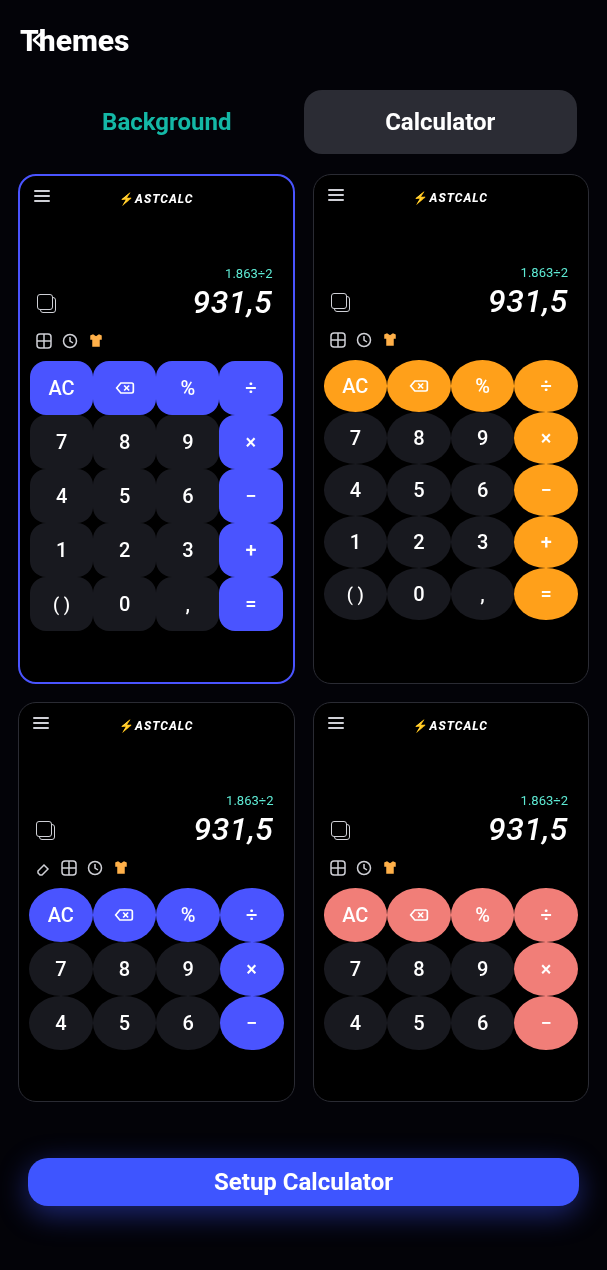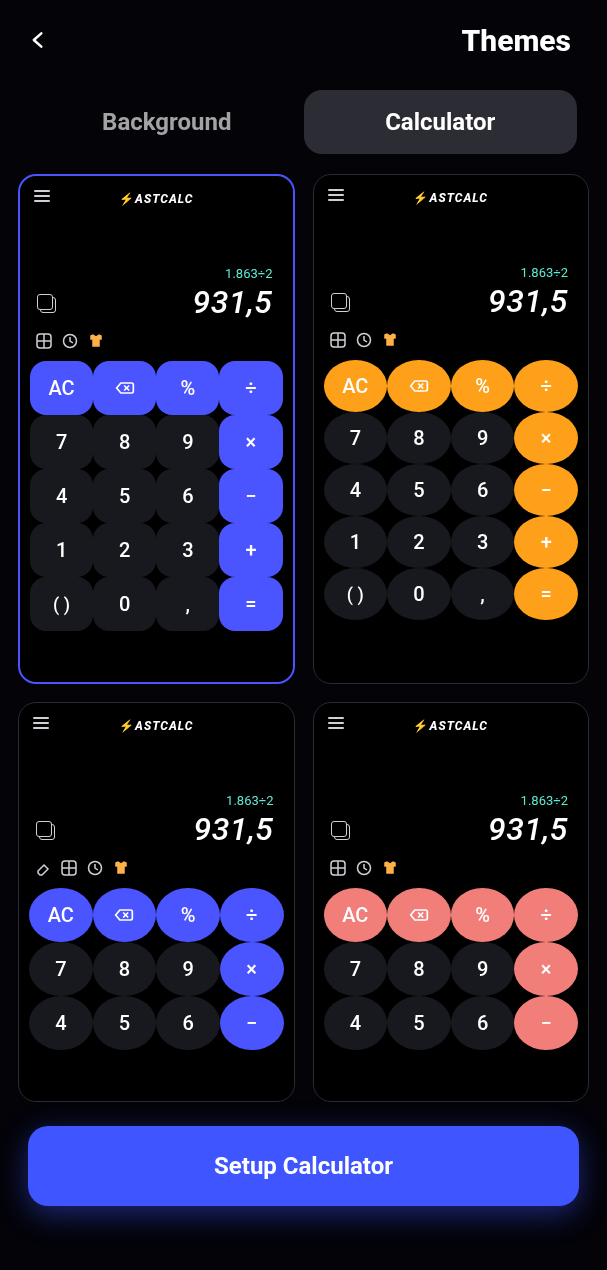--- a/index.html
+++ b/index.html
@@ -1,25 +1,25 @@
 <!DOCTYPE html>
 <html><head>
 <meta charset="utf-8">
 <style>
   * { box-sizing: border-box; margin: 0; padding: 0; }
   html, body { width: 607px; height: 1270px; background: #000; font-family: -apple-system, BlinkMacSystemFont, "Segoe UI", Roboto, sans-serif; color: #fff; overflow: hidden; }
   .screen { width: 607px; height: 1270px; position: relative; background: #030308; }
 
-  .header { display: flex; align-items: center; justify-content: flex-end; height: 80px; position: relative; padding: 0 36px; }
+  .header { display: flex; align-items: center; justify-content: flex-start; height: 80px; position: relative; padding: 0 20px; }
   .back { position: absolute; left: 20px; top: 50%; transform: translateY(-50%); width: 36px; height: 36px; display:flex; align-items:center; justify-content:center; }
   .back svg { width: 20px; height: 32px; }
   .title { font-size: 30px; font-weight: 800; }
 
   .tabs { display:flex; gap: 0; padding: 10px 30px 20px 30px; align-items:center; }
-  .tab { flex:1; text-align:center; font-size: 24px; font-weight:700; padding: 18px 10px; border-radius: 18px; color:#a3a3a3; }
+  .tab { flex:1; text-align:center; font-size: 24px; font-weight:700; padding: 18px 10px; border-radius: 18px; color:#14b8a6; }
   .tab.active { background:#2b2c34; color:#fff; }
 
   .grid { display:grid; grid-template-columns: 1fr 1fr; gap: 18px; padding: 0 18px 120px 18px; }
   .card {
     background:#000; border:1px solid #2a2b33; border-radius:18px;
     padding:10px 10px 14px 10px; position:relative; overflow:hidden;
     height: 510px;
     display:flex; flex-direction:column;
   }
   .card.selected { border:2px solid #4a54ff; }
@@ -61,21 +61,21 @@
   .card .key.row1 { border-radius:16px; }
   .card.round .key.row1 { border-radius:50%; }
 
   
   .card.cut .keys{ grid-auto-rows:54px;}
   .card.cut { height:400px; }
 
   .setup-btn{
     position:absolute; left:28px; right:28px; bottom:64px;
     background:#3e55ff; color:#fff; font-size:24px; font-weight:700;
-    height:80px; border-radius:20px; display:flex; align-items:center; justify-content:center;
+    height:48px; border-radius:20px; display:flex; align-items:center; justify-content:center;
     box-shadow: 0 8px 30px rgba(62,85,255,0.45);
   }
 
   
   .bksp svg{ width:20px; height:14px; }
 </style>
 </head>
 <body>
 
 <div class="screen">

